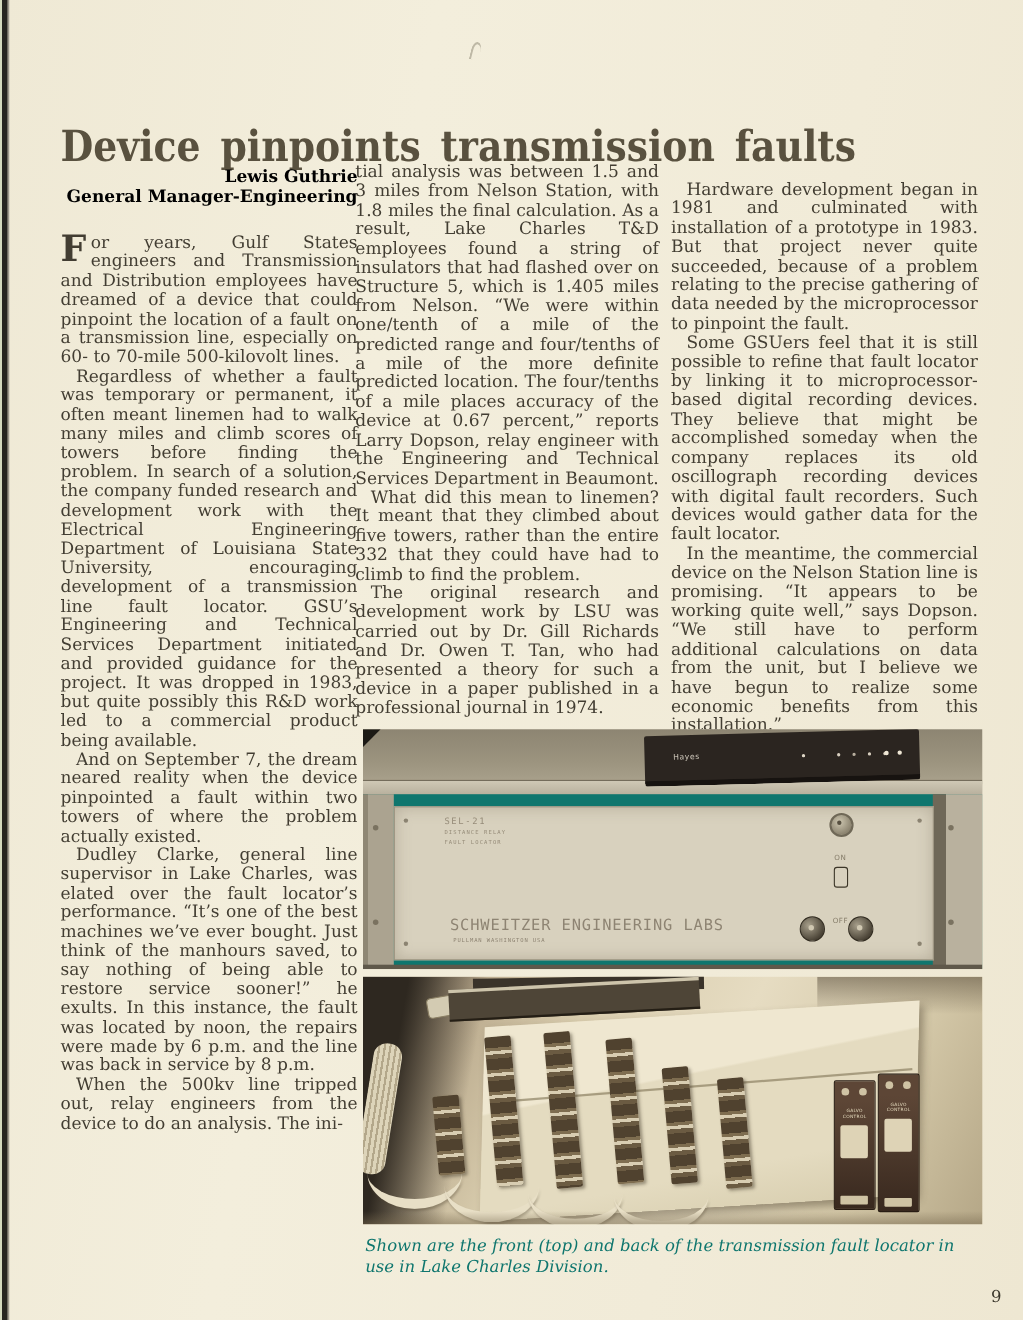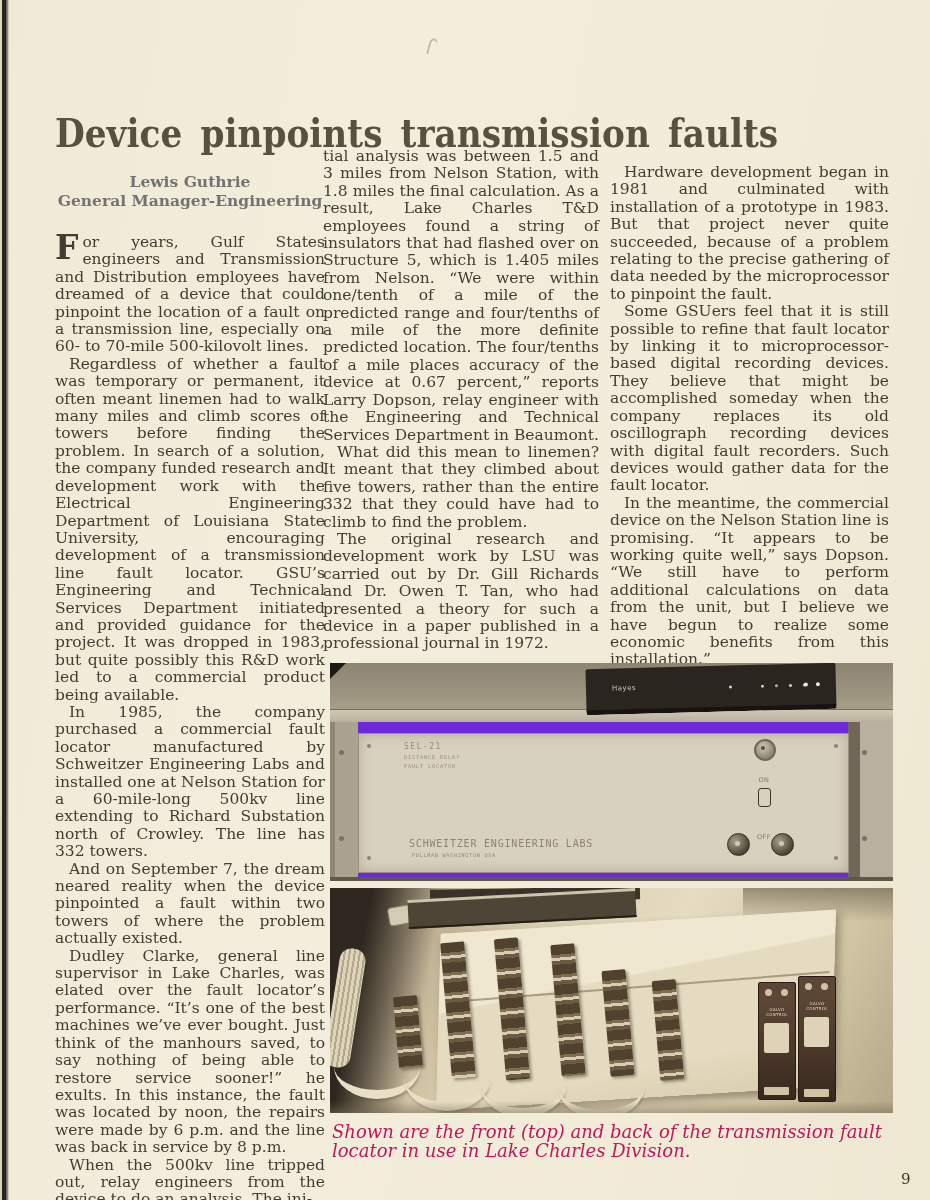--- a/index.html
+++ b/index.html
@@ -18,21 +18,21 @@
   .title{position:absolute;left:55px;top:84px;width:860px;
     font-size:39px;font-weight:bold;color:#59513f;word-spacing:7px;letter-spacing:0px;
     transform:scaleX(.88);transform-origin:left center;white-space:nowrap;}
 
   .col{position:absolute;font-size:15.5px;line-height:17.4px;color:#423d32;text-align:justify;}
   .col p{margin:0;}
   .col p.ind{text-indent:14px;}
   .col1{left:55px;top:150px;width:270px;}
   .col2{left:323px;top:148px;width:276px;}
   .col3{left:610px;top:164px;width:279px;}
-  .byline{font-weight:bold;font-size:15.5px;line-height:19px;color:#737373;margin-bottom:24px;text-align:center;margin-top:22px;}
+  .byline{font-weight:bold;font-size:15.5px;line-height:19px;color:#000000;margin-bottom:24px;text-align:right;}
   .dropcap{float:left;font-size:33px;line-height:28px;font-weight:bold;padding-right:4px;color:#423d32;}
 
   
   .photos{position:absolute;left:330px;top:663px;width:563px;}
   .photo{position:relative;width:563px;overflow:hidden;}
 
   
   .photo1{height:218px;background:#b7af9d;}
   .photo1::before{content:"";position:absolute;left:0;top:0;border-style:solid;
     border-width:16px 16px 0 0;border-color:#1c1a15 transparent transparent transparent;z-index:5;}
@@ -42,33 +42,33 @@
   .p1-shelf-edge{position:absolute;left:0;top:46px;width:563px;height:13px;
     background:linear-gradient(180deg,#cfc8b5,#b7af9c);border-top:1px solid #746c5b;}
   .p1-modem{position:absolute;left:256px;top:3px;width:250px;height:41px;background:#2b2520;
     border-bottom:5px solid #171310;border-radius:2px;transform:rotate(-1.5deg);z-index:3;}
   .hayes-logo{position:absolute;left:26px;top:16px;font-size:7px;color:#cfc8bb;
     font-family:"DejaVu Sans",sans-serif;letter-spacing:.5px;}
   .modem-leds{position:absolute;right:104px;top:20px;width:3px;height:3px;border-radius:50%;background:#ded6c6;
     box-shadow:32px 0 0 #d8cfbf,46px 0 0 #b7ae9e,60px 0 0 #d8cfbf,74px 0 0 #d8cfbf;}
   .modem-leds2{position:absolute;right:28px;top:19px;width:4px;height:4px;border-radius:50%;background:#efe7d5;
     box-shadow:12px 0 0 #efe7d5;}
-  .p1-rack{position:absolute;left:0;top:59px;width:563px;height:159px;background:#6d28d9;}
+  .p1-rack{position:absolute;left:0;top:59px;width:563px;height:159px;background:#0f766e;}
   .p1-ear{position:absolute;top:0;height:159px;}
   .p1-ear.left{left:0;width:28px;background:linear-gradient(to right,#8f8774 0 5px,#aba390 5px);}
   .p1-ear.right{right:0;width:45px;background:linear-gradient(to right,#6f6858 0 12px,#b9b19e 12px);}
   .p1-ear .screw{position:absolute;left:9px;width:5px;height:5px;border-radius:50%;background:#7a7260;box-shadow:0 86px 0 #7a7260;}
   .p1-ear.right .screw{left:auto;right:26px;}
   .p1-panel{position:absolute;left:28px;top:11px;width:489px;height:138px;background:#d8d1be;
     border:1px solid #99917e;box-shadow:inset 0 0 14px rgba(120,110,88,.35);}
   .p1-label{position:absolute;left:45px;top:8px;color:#968c79;font-family:"DejaVu Sans Mono",monospace;}
   .p1-model{font-size:8px;letter-spacing:1.5px;}
   .p1-sub{font-size:5px;letter-spacing:1px;margin-top:3px;}
   .p1-brand{position:absolute;left:50px;bottom:14px;color:#8e8473;font-family:"DejaVu Sans Mono",monospace;}
-  .p1-brand-main{font-size:10px;letter-spacing:.8px;}
+  .p1-brand-main{font-size:14px;letter-spacing:.8px;}
   .p1-brand-sub{font-size:5px;letter-spacing:.8px;margin-top:3px;margin-left:3px;}
   .p1-fuse{position:absolute;left:395px;top:5px;width:18px;height:18px;border-radius:50%;
     background:radial-gradient(circle at 40% 35%,#cdc6b0,#8c8470 70%);border:2px solid #6f6857;}
   .p1-fuse::after{content:"";position:absolute;left:5px;top:5px;width:4px;height:4px;border-radius:50%;background:#564f40;}
   .p1-on,.p1-off{position:absolute;left:392px;width:26px;text-align:center;font-size:6.5px;
     color:#857c69;font-family:"DejaVu Sans",sans-serif;letter-spacing:.5px;}
   .p1-on{top:42px;} .p1-off{top:99px;}
   .p1-toggle{position:absolute;left:399px;top:54px;width:11px;height:17px;border-radius:3px;
     background:linear-gradient(180deg,#8b English8270 0,#5f5849 40%,#4c4537);border:1px solid #3c3628;}
   .p1-post{position:absolute;top:99px;width:21px;height:21px;border-radius:50%;
@@ -113,48 +113,47 @@
   .p2-mod.m2{left:468px;top:88px;height:124px;}
   .mod-screws{position:absolute;left:6px;top:6px;width:7px;height:7px;border-radius:50%;background:#cfc3a4;
     box-shadow:16px 0 0 #cfc3a4;}
   .mod-patch{position:absolute;left:5px;top:40px;width:25px;height:30px;background:#ded3b6;border-radius:2px;}
   .mod-label{position:absolute;left:0;top:24px;width:36px;text-align:center;font-size:4px;line-height:5px;
     color:#e6dcbf;font-family:"DejaVu Sans",sans-serif;letter-spacing:.3px;white-space:pre-line;}
   .mod-foot{position:absolute;left:5px;bottom:4px;width:25px;height:8px;background:#cfc3a4;border-radius:1px;}
   .p2-bottom{position:absolute;left:0;bottom:0;width:563px;height:12px;
     background:linear-gradient(180deg,rgba(120,106,80,0),rgba(120,106,80,.5));}
 
-  .caption{margin:10px 0 0 2px;width:560px;font-style:italic;font-size:18px;line-height:18.5px;color:#be185d;}
+  .caption{margin:10px 0 0 2px;width:560px;font-style:italic;font-size:15px;line-height:18.5px;color:#0f766e;}
   .pagenum{position:absolute;left:901px;top:1170px;font-size:15px;color:#3a362b;}
 </style>
 </head>
 <body>
 
 <div class="edge-strip"></div>
 <div class="scan-mark"></div>
 
 <h1 class="title">Device pinpoints transmission faults</h1>
 
 <div class="col col1">
   <div class="byline">
     <div>Lewis Guthrie</div>
     <div>General Manager-Engineering</div>
   </div>
   <p><span class="dropcap">F</span><span>or years, Gulf States engineers and Transmission and Distribution employees have dreamed of a device that could pinpoint the location of a fault on a transmission line, especially on 60- to 70-mile 500-kilovolt lines.</span></p>
   <p class="ind">Regardless of whether a fault was temporary or permanent, it often meant linemen had to walk many miles and climb scores of towers before finding the problem. In search of a solution, the company funded research and development work with the Electrical Engineering Department of Louisiana State University, encouraging development of a transmission line fault locator. GSU’s Engineering and Technical Services Department initiated and provided guidance for the project. It was dropped in 1983, but quite possibly this R&amp;D work led to a commercial product being available.</p>
-  <p class="ind">In 1985, the company purchased a commercial fault locator manufactured by Schweitzer Engineering Labs and installed one at Nelson Station for a 60-mile-long 500kv line extending to Richard Substation north of Crowley. The line has 332 towers.</p>
   <p class="ind">And on September 7, the dream neared reality when the device pinpointed a fault within two towers of where the problem actually existed.</p>
   <p class="ind">Dudley Clarke, general line supervisor in Lake Charles, was elated over the fault locator’s performance. “It’s one of the best machines we’ve ever bought. Just think of the manhours saved, to say nothing of being able to restore service sooner!” he exults. In this instance, the fault was located by noon, the repairs were made by 6 p.m. and the line was back in service by 8 p.m.</p>
   <p class="ind">When the 500kv line tripped out, relay engineers from the device to do an analysis. The ini-</p>
 </div>
 
 <div class="col col2">
   <p>tial analysis was between 1.5 and 3 miles from Nelson Station, with 1.8 miles the final calculation. As a result, Lake Charles T&amp;D employees found a string of insulators that had flashed over on Structure 5, which is 1.405 miles from Nelson. “We were within one/tenth of a mile of the predicted range and four/tenths of a mile of the more definite predicted location. The four/tenths of a mile places accuracy of the device at 0.67 percent,” reports Larry Dopson, relay engineer with the Engineering and Technical Services Department in Beaumont.</p>
   <p class="ind">What did this mean to linemen? It meant that they climbed about five towers, rather than the entire 332 that they could have had to climb to find the problem.</p>
-  <p class="ind">The original research and development work by LSU was carried out by Dr. Gill Richards and Dr. Owen T. Tan, who had presented a theory for such a device in a paper published in a professional journal in 1972.</p>
+  <p class="ind">The original research and development work by LSU was carried out by Dr. Gill Richards and Dr. Owen T. Tan, who had presented a theory for such a device in a paper published in a professional journal in 1974.</p>
 </div>
 
 <div class="col col3">
   <p class="ind">Hardware development began in 1981 and culminated with installation of a prototype in 1983. But that project never quite succeeded, because of a problem relating to the precise gathering of data needed by the microprocessor to pinpoint the fault.</p>
   <p class="ind">Some GSUers feel that it is still possible to refine that fault locator by linking it to microprocessor-based digital recording devices. They believe that might be accomplished someday when the company replaces its old oscillograph recording devices with digital fault recorders. Such devices would gather data for the fault locator.</p>
   <p class="ind">In the meantime, the commercial device on the Nelson Station line is promising. “It appears to be working quite well,” says Dopson. “We still have to perform additional calculations on data from the unit, but I believe we have begun to realize some economic benefits from this installation.”</p>
 </div>
 
 <div class="photos">
 

